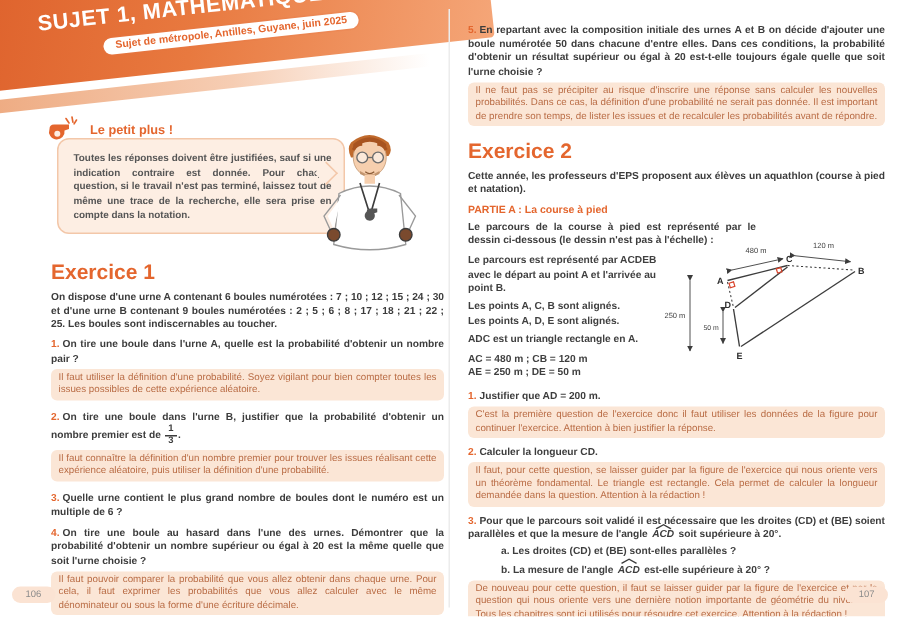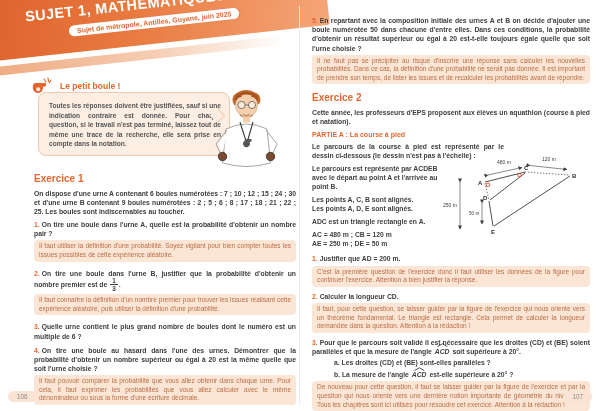--- a/index.html
+++ b/index.html
@@ -33,21 +33,21 @@
           border-top:1px solid #f3c7a9;border-right:1px solid #f3c7a9;transform:rotate(45deg);}
   .tip-body{font-size:6.6px;line-height:1.45;font-weight:bold;color:#555;text-align:justify;}
   .whistle{position:absolute;left:30px;top:76px;}
 
   .teacher{position:absolute;left:202px;top:84px;}
 
   
   .content{position:absolute;font-size:6.8px;line-height:1.35;}
   .content-left{left:34px;top:172px;width:262px;}
   .content-right{left:12px;top:16px;width:278px;}
-  h2.ex{margin:0 0 3px 0;font-size:10px;color:#e4662e;}
+  h2.ex{margin:0 0 3px 0;font-size:14px;color:#e4662e;}
   h3.part{margin:0 0 2px 0;font-size:7px;color:#e4662e;}
   p{margin:0;}
   .para{margin-bottom:4px;text-align:justify;font-weight:600;color:#3c3c3c;}
   .q{margin-bottom:2px;font-weight:600;color:#3c3c3c;text-align:justify;}
   .qn{color:#e4662e;font-weight:bold;margin-right:2px;}
   .sub{margin-left:22px;margin-bottom:2px;font-weight:600;}
   .hint{background:#fbe6d6;border-radius:4px;padding:2px 5px;margin-bottom:6px;
         font-size:6.5px;line-height:1.32;color:#b96c45;text-align:justify;}
   .mb5{margin-bottom:5px;} .mb7{margin-bottom:7px;} .mb3{margin-bottom:3px;}
 
@@ -82,21 +82,21 @@
       <div class="banner-title">SUJET 1, MATHÉMATIQUES</div>
       <div class="banner-pill">Sujet de métropole, Antilles, Guyane, juin 2025</div>
     </div>
 
     <svg class="whistle" width="24" height="22" viewBox="0 0 24 22">
       <path d="M3 10 q0-3 3-3 l10 0 0 3 -3 1 a5.2 5.2 0 1 1 -10 -1 z" fill="#e4662e"></path>
       <circle cx="8.2" cy="13.2" r="2" fill="#fdeee3"></circle>
       <path d="M14 3 l2 3 M18 2 l0.6 3.4 M21 4 l-1.6 2.6" stroke="#e4662e" stroke-width="1.1" fill="none" stroke-linecap="round"></path>
     </svg>
 
-    <div class="tip-title">Le petit boule !</div>
+    <div class="tip-title">Le petit plus !</div>
     <div class="tipbox">
       <div class="tip-body">Toutes les réponses doivent être justifiées, sauf si une indication contraire est donnée. Pour chaque question, si le travail n'est pas terminé, laissez tout de même une trace de la recherche, elle sera prise en compte dans la notation.</div>
     </div>
     <div class="tip-tail"></div>
 
     <svg class="teacher" width="88" height="98" viewBox="0 0 88 98">
       <path d="M32 11 Q44 1 57 11 q3 5 0 9 l-25 1 q-3 -6 0 -10 z" fill="#c06a2c"></path>
       <ellipse cx="44.5" cy="21" rx="11" ry="12.5" fill="#f6cfae" stroke="#caa07c" stroke-width="0.6"></ellipse>
       <path d="M33.5 15 Q44.5 6 55.5 15 L55.5 12 Q44.5 3 33.5 12 z" fill="#a85420"></path>
       <path d="M33.5 16 q2-4 6-4 M55.5 16 q-2-4 -6-4" stroke="#a85420" stroke-width="2.2" fill="none"></path>

